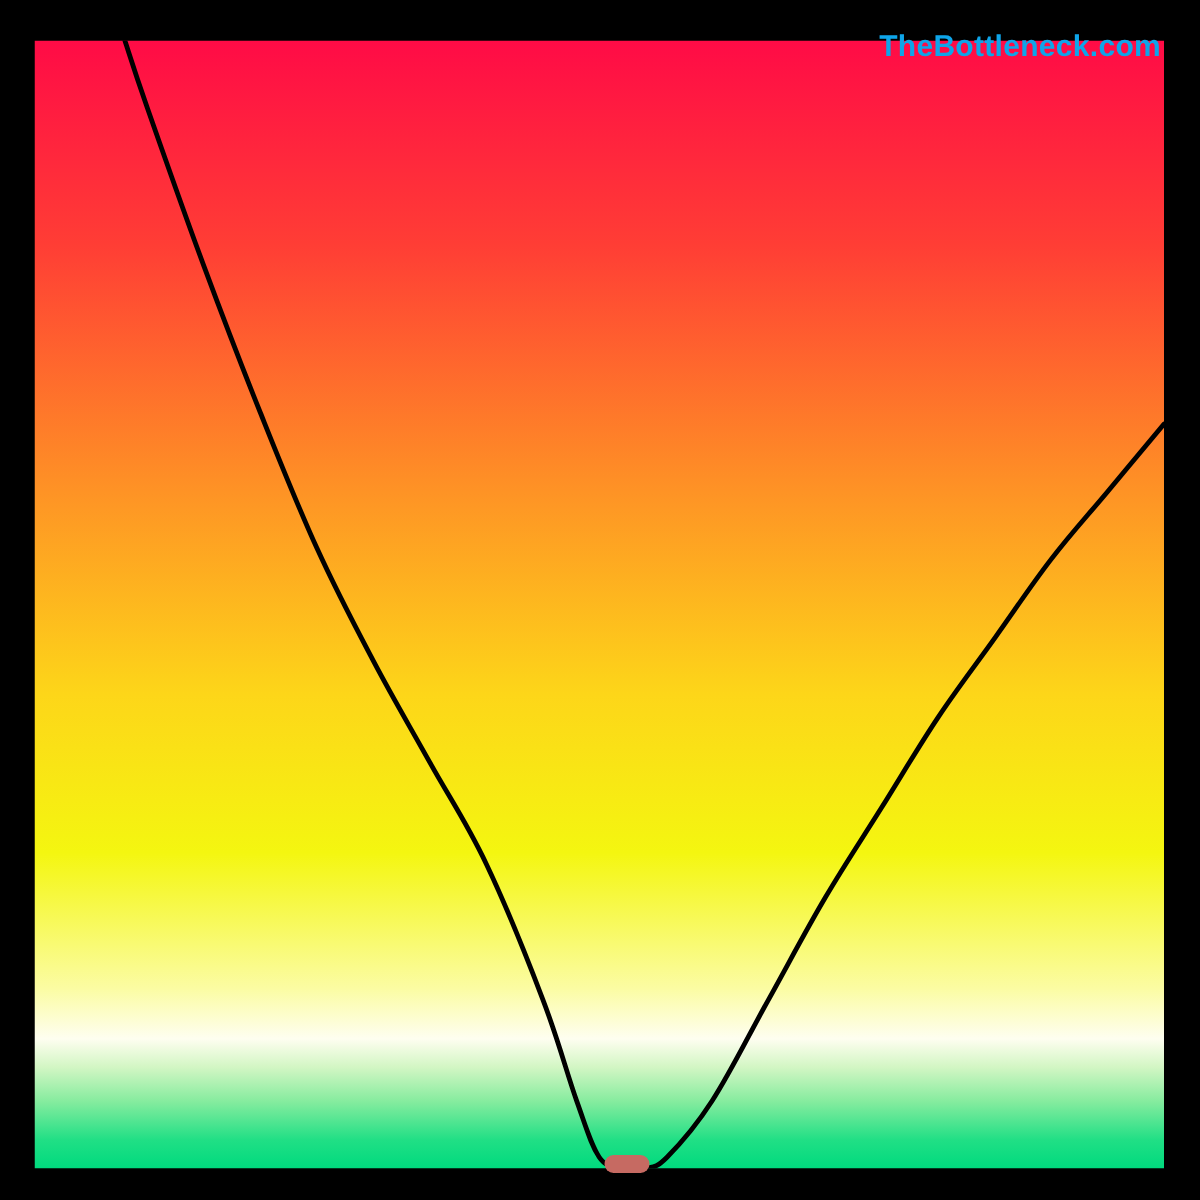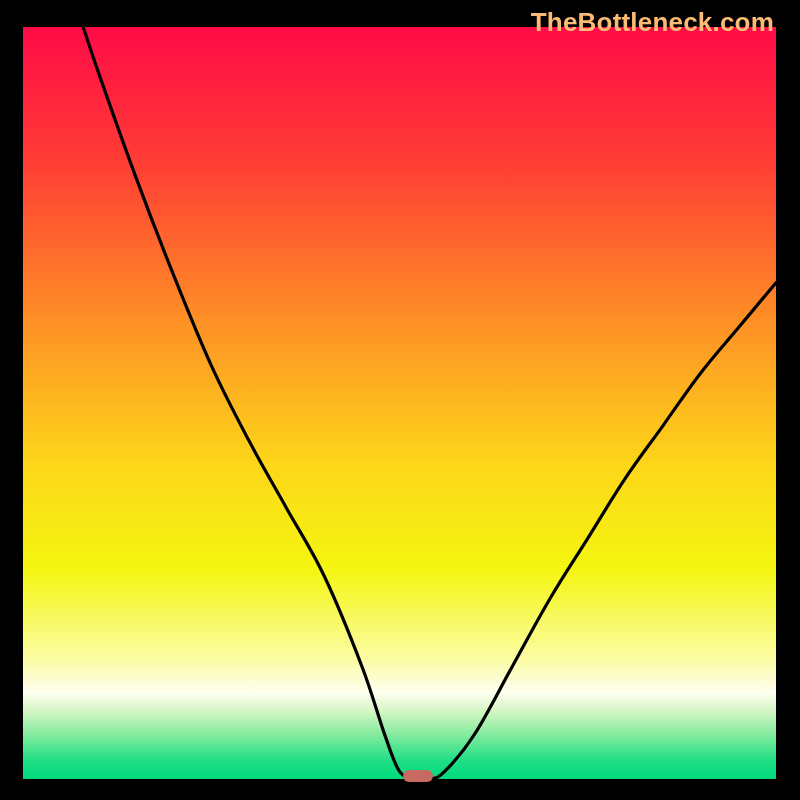--- a/index.html
+++ b/index.html
@@ -31,26 +31,26 @@
   }
   .curve-svg {
     position: absolute;
     left: 0;
     top: 0;
     width: 100%;
     height: 100%;
   }
   .watermark {
     position: absolute;
-    top: 7px;
+    top: 20px;
     right: 26px;
     font-family: Arial, Helvetica, sans-serif;
-    font-size: 26px;
+    font-size: 20px;
     font-weight: bold;
-    color: #fdba74;
+    color: #0ea5e9;
     letter-spacing: 0.2px;
   }
   .marker {
     position: absolute;
     width: 30px;
     height: 12px;
     background: #c66a62;
     border-radius: 6px;
   }
 </style>

